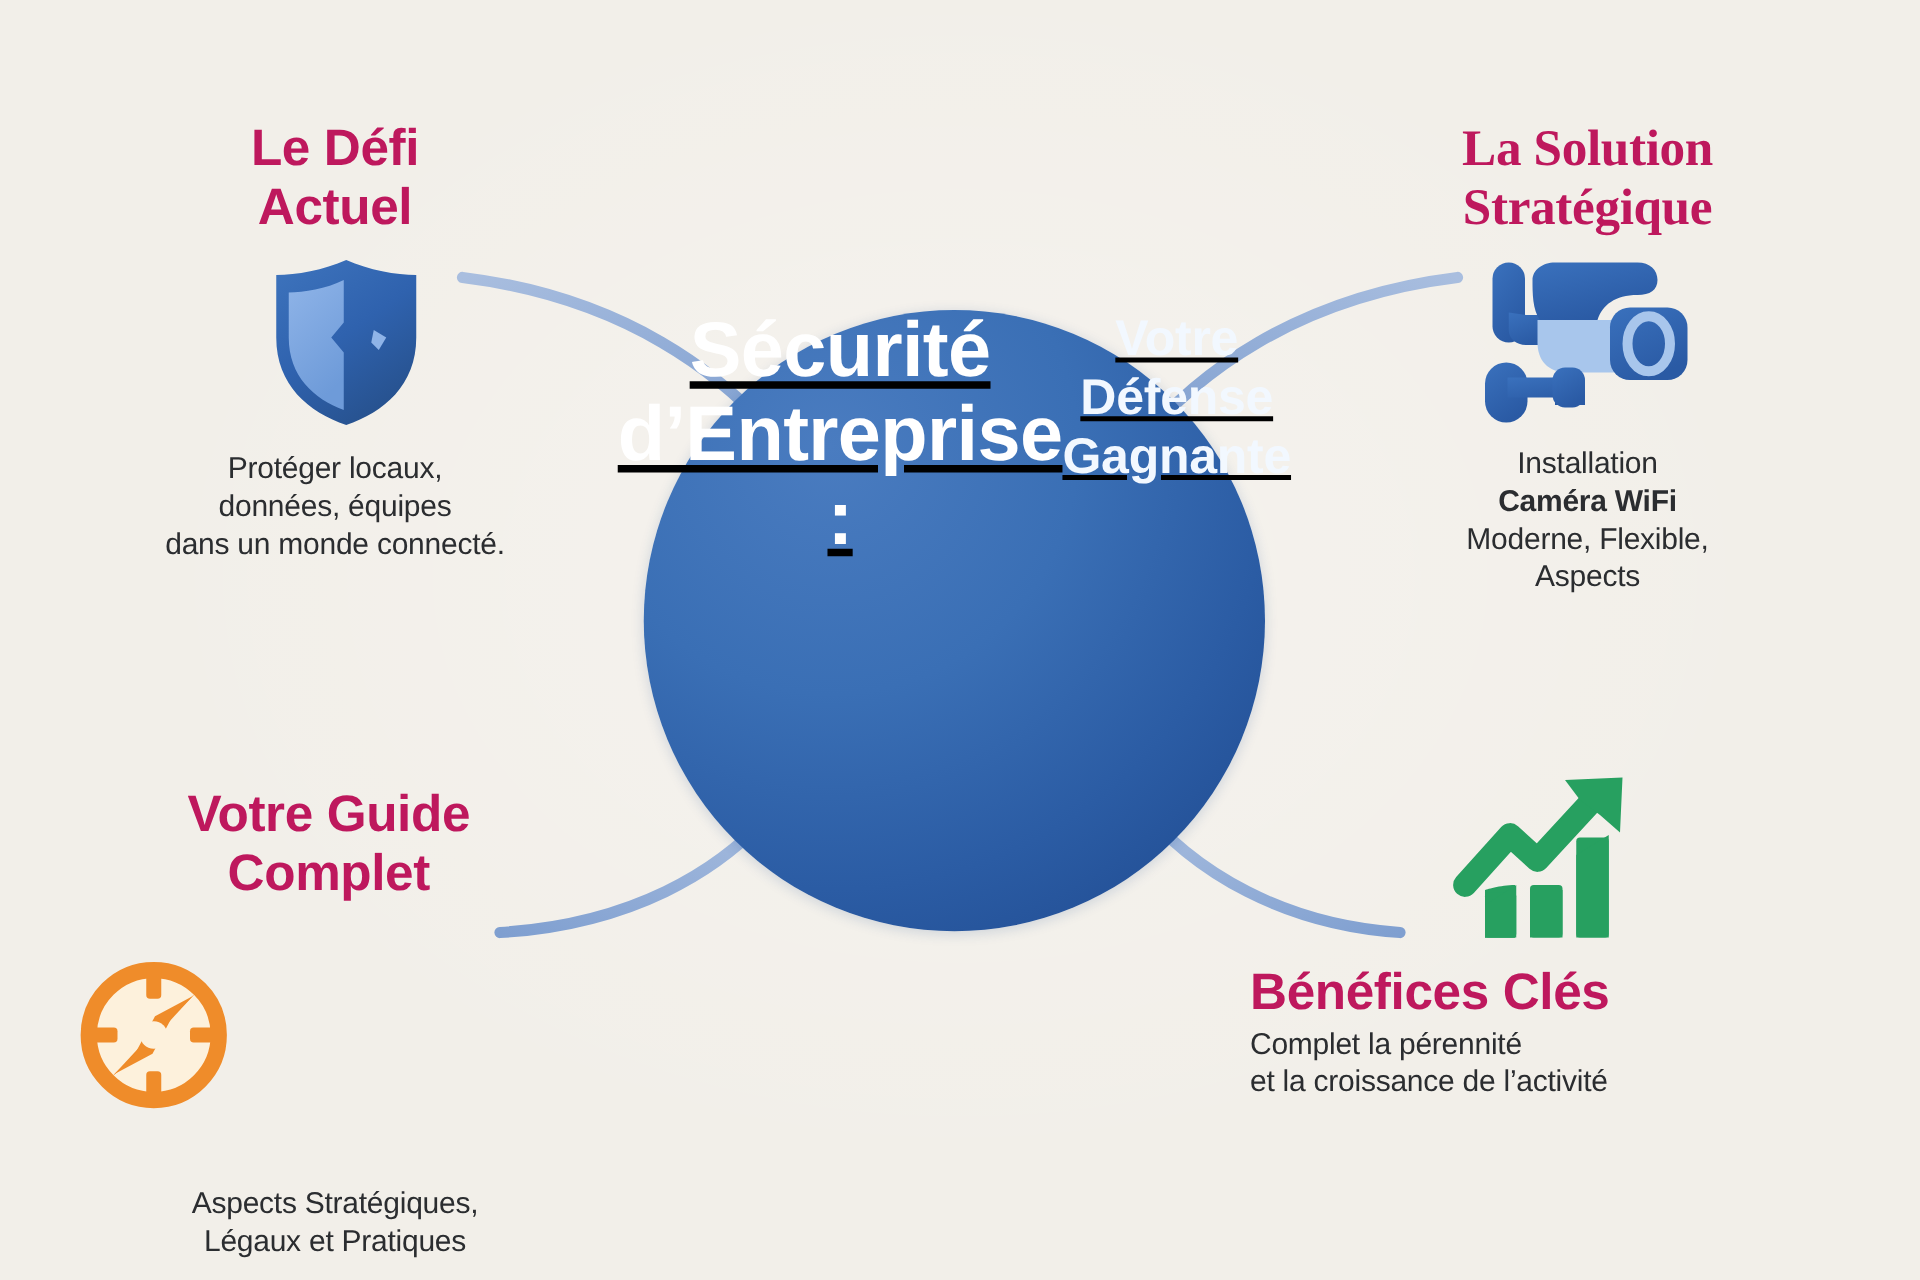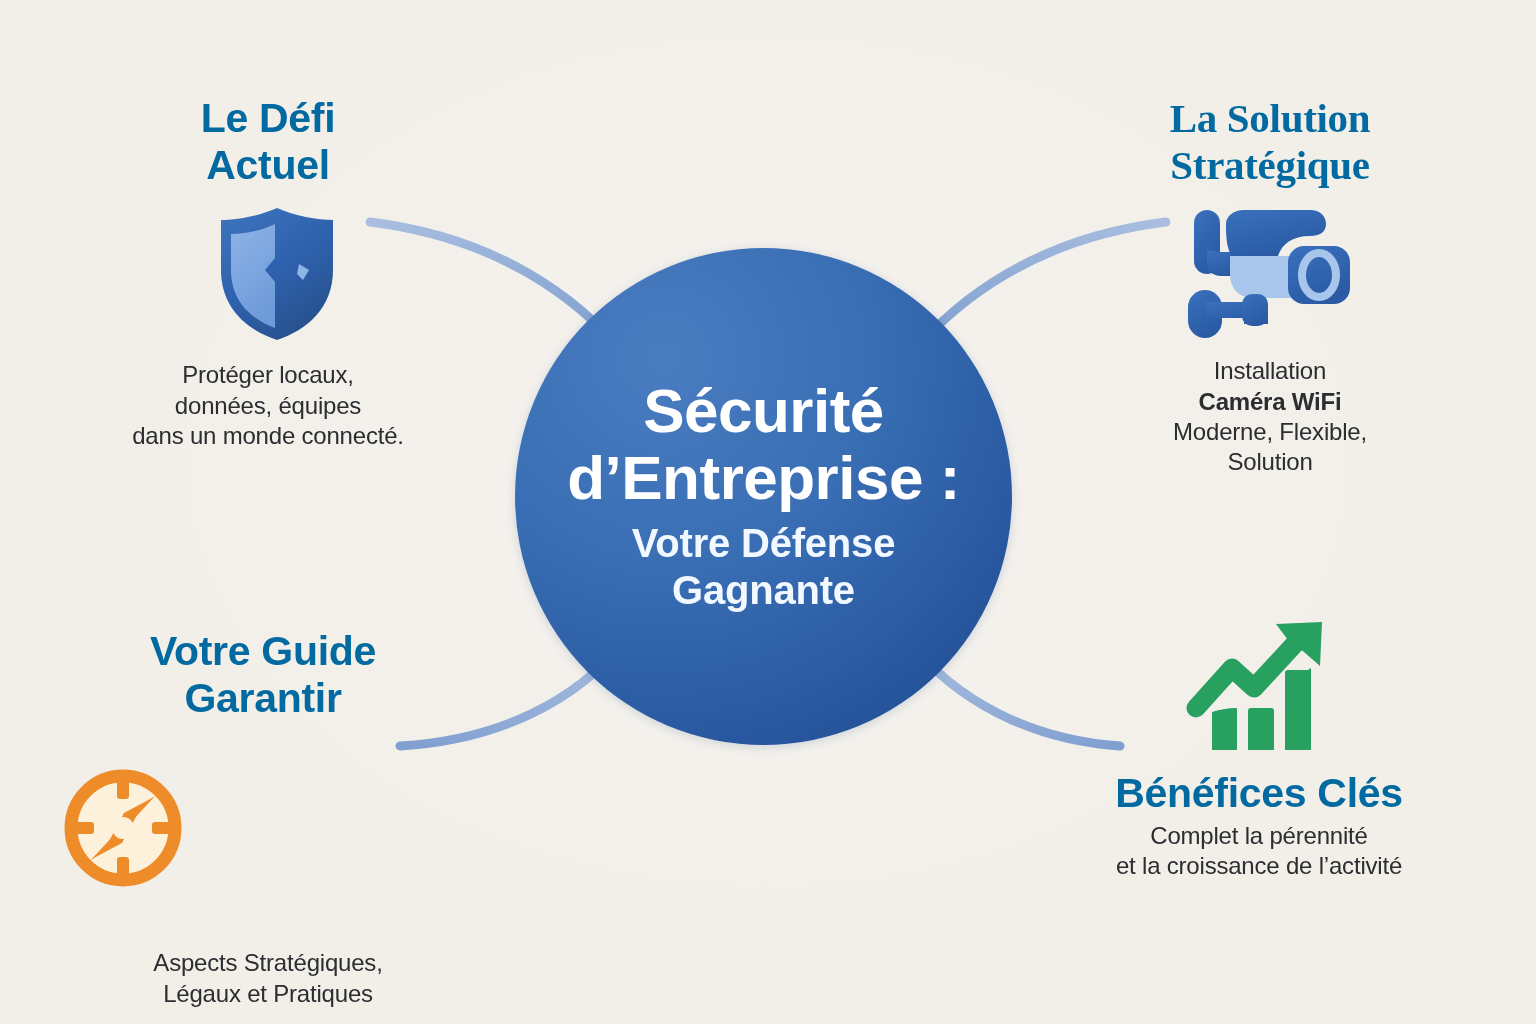--- a/index.html
+++ b/index.html
@@ -46,24 +46,25 @@
   .hub {
     position: absolute;
     left: 515px;
     top: 248px;
     width: 497px;
     height: 497px;
     border-radius: 50%;
     background: radial-gradient(circle at 30% 22%, #4a7cc0 0%, #3a6fb5 38%, #2b5ca4 68%, #1d478c 100%);
     z-index: 3;
     display: flex;
-    flex-direction: column;
-    align-items: center;
+    flex-direction: row;
+    align-items: flex-start;
     justify-content: center;
     box-shadow: 0 2px 10px rgba(29,71,140,0.18);
+    text-decoration: underline;
   }
   .hub-title {
     color: #ffffff;
     font-size: 62px;
     font-weight: 700;
     line-height: 1.08;
     text-align: center;
     letter-spacing: -0.5px;
     max-width: 430px;
     margin-bottom: 8px;
@@ -79,21 +80,21 @@
   }
 
   
   .node {
     position: absolute;
     z-index: 4;
     display: flex;
     flex-direction: column;
   }
   .node-title {
-    color: #0369a1;
+    color: #be185d;
     font-weight: 700;
     font-size: 41px;
     line-height: 1.14;
     letter-spacing: -0.3px;
   }
   .node-body {
     color: #2b2d30;
     font-size: 24px;
     line-height: 1.26;
     letter-spacing: -0.2px;
@@ -136,25 +137,25 @@
     width: 410px;
     text-align: center;
     gap: 28px;
   }
   #node-guide .node-title { width: 100%; }
   #node-guide .icon-wrap { margin: 14px 0 12px 0; }
   #node-guide .node-body { margin-top: 15px; width: 420px; }
 
   
   #node-benefits {
-    left: 1024px;
+    left: 1000px;
     top: 612px;
     width: 470px;
     align-items: center;
-    text-align: center;
+    text-align: left;
   }
   #node-benefits .icon-wrap { margin: 0 0 8px 0; }
   #node-benefits .node-title { width: 100%; }
   #node-benefits .node-body { margin-top: 4px; width: 470px; }
 </style>
 </head>
 <body>
 
 <div id="stage">
 
@@ -248,28 +249,28 @@
         <rect x="6" y="88" width="34" height="48" rx="17" fill="url(#camDark)"></rect>
         <path d="M24 100 L 72 100 C 80 100, 86 106, 86 114 L 86 122 L 62 122 L 62 116 L 24 116 Z" fill="url(#camDark)"></path>
         <rect x="60" y="92" width="26" height="32" rx="10" fill="url(#camDark)"></rect>
       </svg>
     </div>
 
     <div class="node-body">
       <div>Installation</div>
       <div class="em">Caméra WiFi</div>
       <div>Moderne, Flexible,</div>
-      <div>Solution</div>
+      <div>Aspects</div>
     </div>
   </div>
 
   <div class="node" id="node-guide">
     <div class="node-title">
       <div>Votre Guide</div>
-      <div>Garantir</div>
+      <div>Complet</div>
     </div>
 
     <div class="icon-wrap">
       <svg width="130" height="130" viewBox="0 0 130 130">
         <circle cx="65" cy="65" r="55" fill="#fdf1dc"></circle>
         <circle cx="65" cy="65" r="52" fill="none" stroke="#ef8c2a" stroke-width="13"></circle>
 
         <rect x="59" y="8" width="12" height="28" rx="3" fill="#ef8c2a"></rect>
         <rect x="59" y="94" width="12" height="28" rx="3" fill="#ef8c2a"></rect>
         <rect x="8" y="59" width="28" height="12" rx="3" fill="#ef8c2a"></rect>

